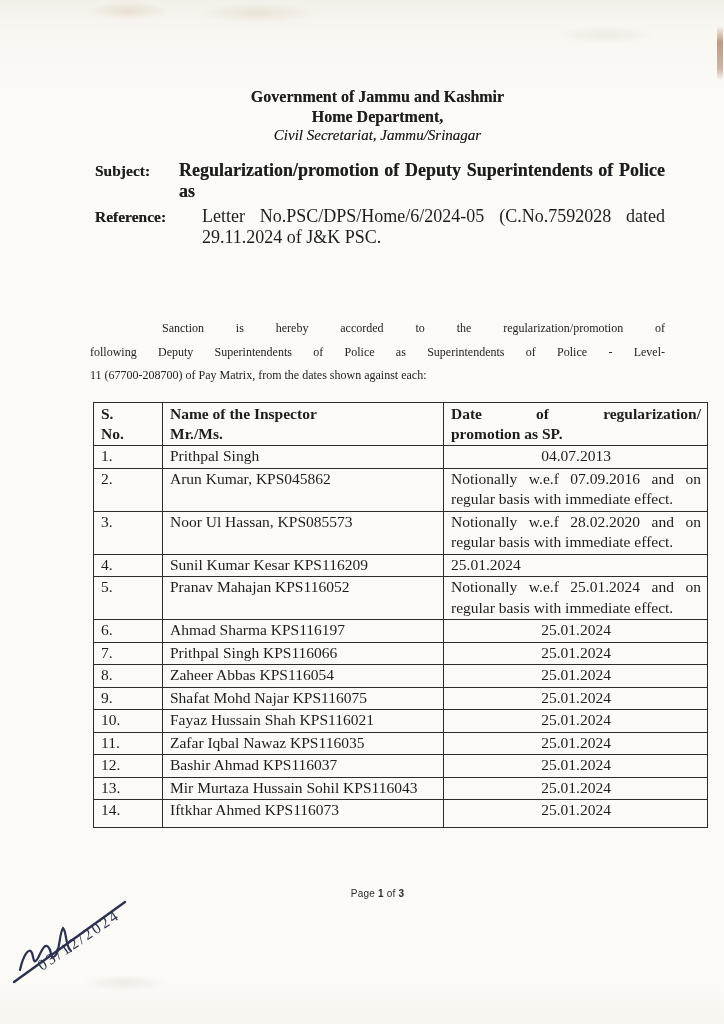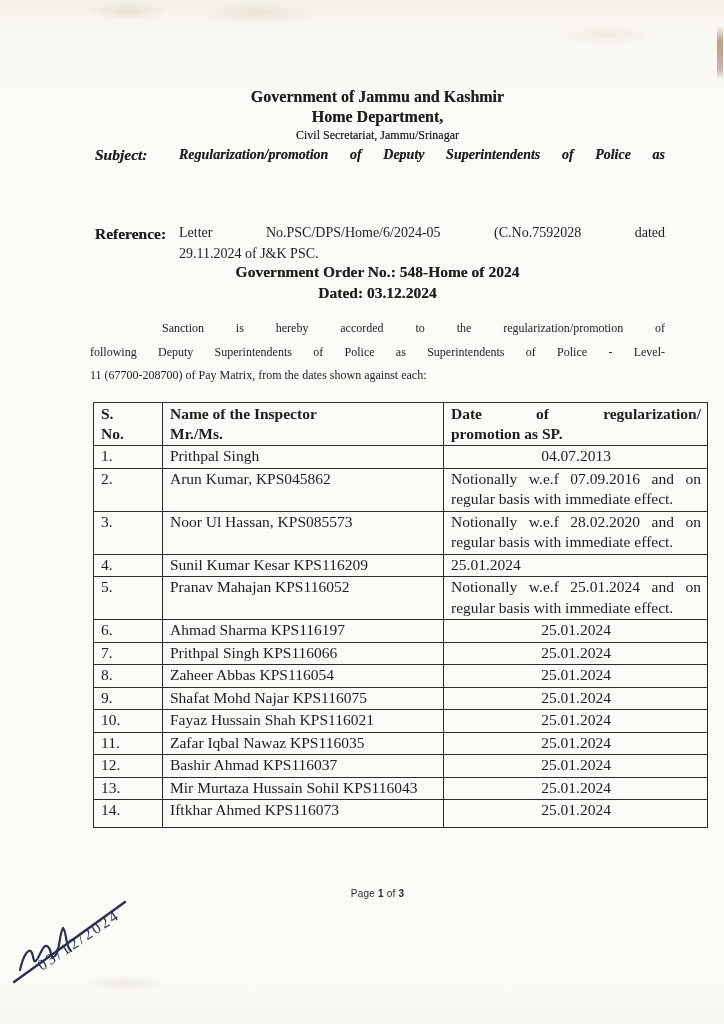--- a/index.html
+++ b/index.html
@@ -17,28 +17,28 @@
   .sm1{left:88px;top:2px;width:80px;height:18px;background:radial-gradient(ellipse at center,rgba(205,185,150,.33),rgba(205,185,150,0) 70%);filter:blur(1px);}
   .sm2{left:198px;top:3px;width:120px;height:20px;background:radial-gradient(ellipse at center,rgba(208,192,162,.30),rgba(208,192,162,0) 70%);filter:blur(1px);}
   .sm3{left:555px;top:26px;width:100px;height:18px;background:radial-gradient(ellipse at center,rgba(200,190,170,.22),rgba(200,190,170,0) 70%);filter:blur(1px);}
   .sm4{left:717px;top:26px;width:6px;height:54px;border-radius:3px;filter:blur(.6px);
        background:linear-gradient(180deg,rgba(150,90,45,0),rgba(140,80,40,.55) 30%,rgba(120,60,30,.35) 80%,rgba(120,60,30,0));}
   .sm5{left:80px;top:975px;width:90px;height:16px;background:radial-gradient(ellipse at center,rgba(180,170,155,.18),rgba(180,170,155,0) 70%);filter:blur(1px);}
   .blur{text-shadow:0 0 .45px rgba(25,25,25,.6);}
 
   .doc-header{position:absolute;left:90px;top:74px;width:575px;text-align:center;margin-top:13px;}
   .doc-header .h1{font-size:16px;line-height:19.5px;font-weight:700;}
-  .doc-header .h2{font-size:12px;line-height:19.5px;}
+  .doc-header .h2{font-size:15px;line-height:19.5px;font-style:italic;}
 
   .labeled{position:absolute;left:95px;width:570px;display:flex;}
   .labeled .lbl{width:84px;flex:0 0 84px;font-weight:700;font-size:15.5px;line-height:21px;}
-  .labeled .cnt{width:486px;flex:1;font-size:14px;}
-  .subject-block{top:144px;font-style:italic;}
+  .labeled .cnt{width:486px;flex:1;font-size:18px;}
+  .subject-block{top:160px;}
   .subject-block .cnt{font-weight:700;line-height:21px;}
-  .reference-block{top:223px;}
+  .reference-block{top:206px;gap:23px;}
   .reference-block .cnt{line-height:20.5px;}
   .jline{display:block;text-align:justify;text-align-last:justify;}
   .nline{display:block;}
 
   .order-block{position:absolute;left:90px;top:261px;width:575px;text-align:center;font-weight:700;font-size:15.5px;line-height:21px;}
 
   .para{position:absolute;left:90px;top:317px;width:575px;font-size:12px;line-height:23.5px;}
   .para .indent{text-indent:72px;}
 
   table.gov{position:absolute;left:93px;top:402px;width:572px;border-collapse:collapse;table-layout:fixed;}
@@ -86,24 +86,20 @@
   </div>
 
   <div class="labeled reference-block">
     <div class="lbl blur">Reference:</div>
     <div class="cnt">
       <span class="jline">Letter No.PSC/DPS/Home/6/2024-05 (C.No.7592028 dated</span>
       <span class="nline">29.11.2024 of J&amp;K PSC.</span>
     </div>
   </div>
 
-  <div class="order-block blur">
-    <div>Government Order No.: 548-Home of 2024</div>
-    <div>Dated: 03.12.2024</div>
-  </div>
 
   <div class="para">
     <span class="jline indent">Sanction is hereby accorded to the regularization/promotion of</span>
     <span class="jline">following Deputy Superintendents of Police as Superintendents of Police - Level-</span>
     <span class="nline">11 (67700-208700) of Pay Matrix, from the dates shown against each:</span>
   </div>
 
   <table class="gov">
     <thead>
       <tr>

